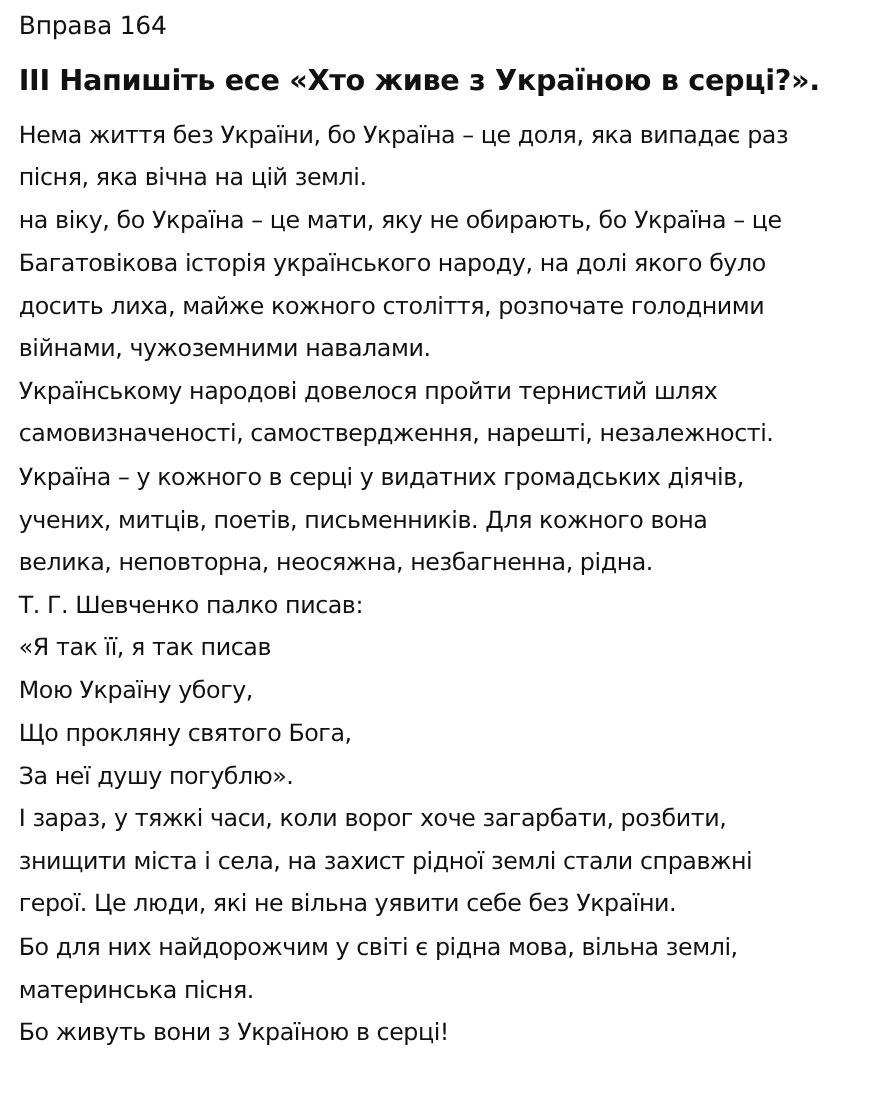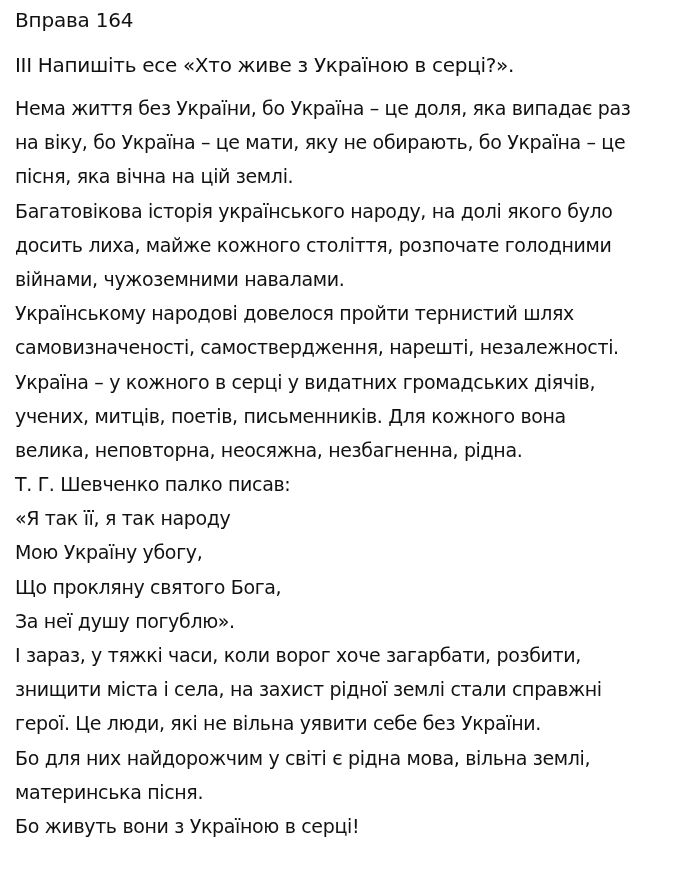--- a/index.html
+++ b/index.html
@@ -20,22 +20,22 @@
     }
     .exercise-title {
       font-weight: normal;
       font-size: 20px;
       line-height: 28px;
       margin: 0;
       height: 28px;
       letter-spacing: -0.2px;
     }
     .task-heading {
-      font-weight: normal;
-      font-size: 20px;
+      font-weight: bold;
+      font-size: 23px;
       line-height: 28px;
       margin: 17px 0 0 0;
       letter-spacing: -0.3px;
       white-space: nowrap;
     }
     .essay {
       margin-top: 12px;
     }
     .line {
       font-size: 19px;
@@ -47,32 +47,32 @@
   </style>
 </head>
 <body>
 
 <div class="page">
   <h1 class="exercise-title">Вправа 164</h1>
   <h2 class="task-heading">ІІІ Напишіть есе «Хто живе з Україною в серці?».</h2>
 
   <div class="essay">
     <div class="line">Нема життя без України, бо Україна – це доля, яка випадає раз</div>
+    <div class="line">пісня, яка вічна на цій землі.</div>
     <div class="line">на віку, бо Україна – це мати, яку не обирають, бо Україна – це</div>
-    <div class="line">пісня, яка вічна на цій землі.</div>
     <div class="line">Багатовікова історія українського народу, на долі якого було</div>
     <div class="line">досить лиха, майже кожного століття, розпочате голодними</div>
     <div class="line">війнами, чужоземними навалами.</div>
     <div class="line">Українському народові довелося пройти тернистий шлях</div>
     <div class="line">самовизначеності, самоствердження, нарешті, незалежності.</div>
     <div class="line">Україна – у кожного в серці у видатних громадських діячів,</div>
     <div class="line">учених, митців, поетів, письменників. Для кожного вона</div>
     <div class="line">велика, неповторна, неосяжна, незбагненна, рідна.</div>
     <div class="line">Т. Г. Шевченко палко писав:</div>
-    <div class="line">«Я так її, я так народу</div>
+    <div class="line">«Я так її, я так писав</div>
     <div class="line">Мою Україну убогу,</div>
     <div class="line">Що прокляну святого Бога,</div>
     <div class="line">За неї душу погублю».</div>
     <div class="line">І зараз, у тяжкі часи, коли ворог хоче загарбати, розбити,</div>
     <div class="line">знищити міста і села, на захист рідної землі стали справжні</div>
     <div class="line">герої. Це люди, які не вільна уявити себе без України.</div>
     <div class="line">Бо для них найдорожчим у світі є рідна мова, вільна землі,</div>
     <div class="line">материнська пісня.</div>
     <div class="line">Бо живуть вони з Україною в серці!</div>
   </div>

